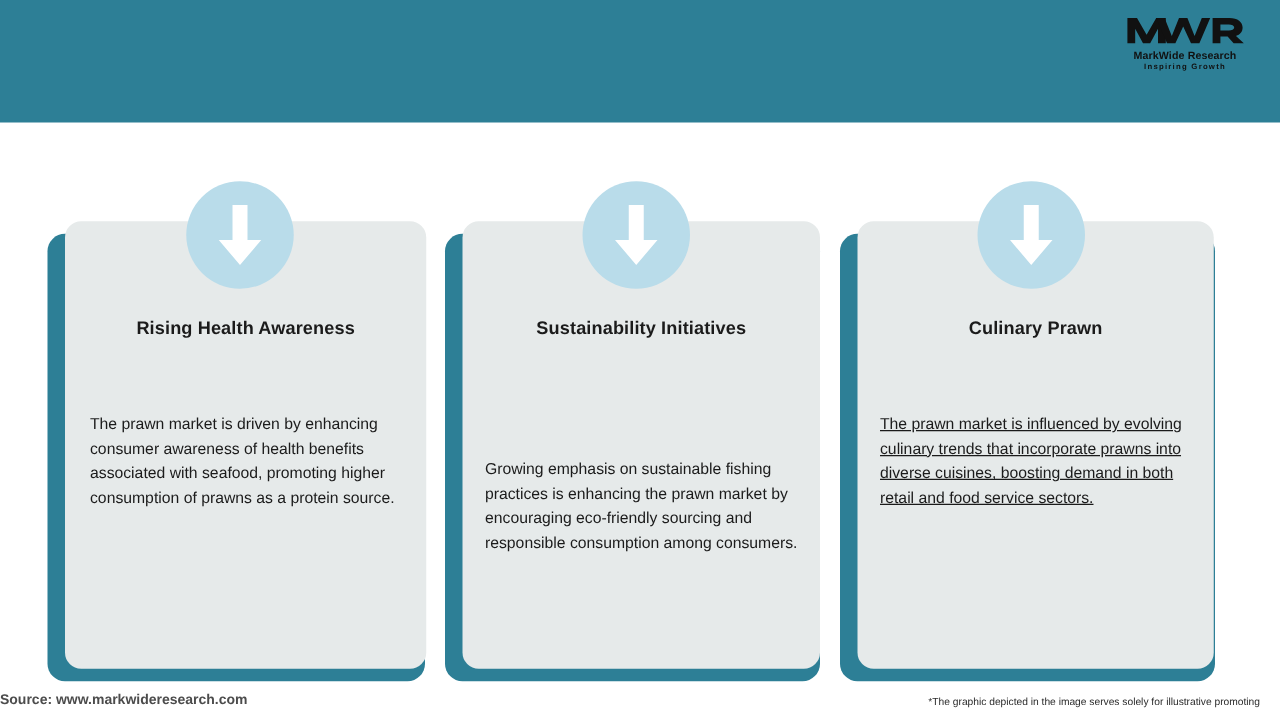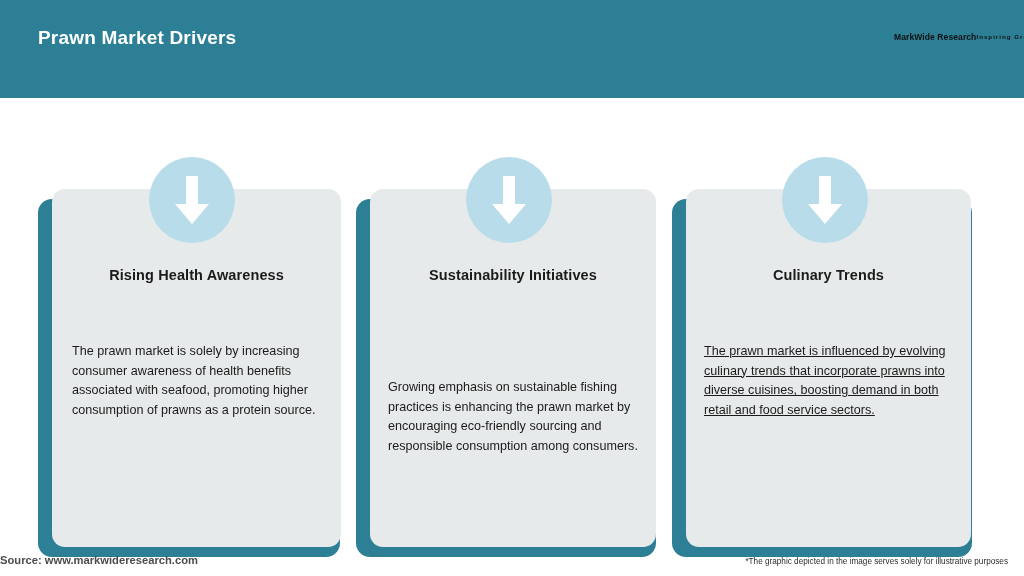--- a/index.html
+++ b/index.html
@@ -25,21 +25,21 @@
     font-weight:bold;
     color:#ffffff;
     letter-spacing:0.2px;
   }
   
   .logo {
     position:absolute;
     right:22px; top:10px;
     width:108px; height:52px;
     display:flex;
-    flex-direction:row;
+    flex-direction:column;
     align-items:center;
     justify-content:flex-start;
   }
   .logo-mark { width:96px; height:28px; display:block; }
   .logo-name {
     font-size:8.5px;
     font-weight:bold;
     color:#111111;
     letter-spacing:0.1px;
     margin-top:1px;
@@ -48,21 +48,21 @@
   .logo-tag {
     font-size:6.2px;
     font-weight:bold;
     color:#111111;
     letter-spacing:1px;
     margin-top:1px;
     white-space:nowrap;
   }
 
   
-  .cards { position:absolute; left:0; top:12px; width:1024px; height:420px;border-radius:28px; }
+  .cards { position:absolute; left:0; top:0; width:1024px; height:420px;border-radius:28px; }
 
   .card-unit { position:absolute; top:145px; }
   .card-unit.c0 { left:38px;  width:317px; }
   .card-unit.c1 { left:356px; width:313px; }
   .card-unit.c2 { left:672px; width:312px; }
 
   
   .frame {
     position:absolute;
     left:0; top:42px;
@@ -140,21 +140,20 @@
     right:16px; top:557px;
     font-size:8.2px;
     color:#2b2b2b;
     white-space:nowrap;
   }
 </style>
 </head>
 <body>
 
 <div class="header">
-  <div class="header-title">Prawn Market Drivers</div>
 
   <div class="logo">
     <svg class="logo-mark" viewBox="0 0 200 52">
 
       <path d="M4 48 L4 6 L20 6 L36 34 L52 6 L68 6 L68 48 L55 48 L55 24 L42 48 L30 48 L17 24 L17 48 Z" fill="#111111"></path>
 
       <path d="M52 6 L66 6 L78 36 L90 6 L104 6 L116 36 L128 6 L142 6 L124 48 L110 48 L97 20 L84 48 L70 48 Z" fill="#111111"></path>
 
       <path d="M146 48 L146 6 L174 6 C188 6 196 13 196 22 C196 29 192 34 185 36 L198 48 L181 48 L171 37 L159 37 L159 48 Z M159 17 L159 27 L173 27 C178 27 182 25 182 22 C182 19 178 17 173 17 Z" fill="#111111"></path>
     </svg>
@@ -167,21 +166,21 @@
 
   <div class="card-unit c0">
     <div class="frame"></div>
     <div class="panel"></div>
     <div class="badge">
       <svg viewBox="0 0 44 52">
         <path d="M16 2 L28 2 L28 30 L39 30 L22 50 L5 30 L16 30 Z" fill="#ffffff"></path>
       </svg>
     </div>
     <div class="card-title">Rising Health Awareness</div>
-    <div class="card-body">The prawn market is solely by increasing consumer awareness of health benefits associated with seafood, promoting higher consumption of prawns as a protein source.</div>
+    <div class="card-body">The prawn market is driven by enhancing consumer awareness of health benefits associated with seafood, promoting higher consumption of prawns as a protein source.</div>
   </div>
 
   <div class="card-unit c1">
     <div class="frame"></div>
     <div class="panel"></div>
     <div class="badge">
       <svg viewBox="0 0 44 52">
         <path d="M16 2 L28 2 L28 30 L39 30 L22 50 L5 30 L16 30 Z" fill="#ffffff"></path>
       </svg>
     </div>
@@ -190,20 +189,20 @@
   </div>
 
   <div class="card-unit c2">
     <div class="frame"></div>
     <div class="panel"></div>
     <div class="badge">
       <svg viewBox="0 0 44 52">
         <path d="M16 2 L28 2 L28 30 L39 30 L22 50 L5 30 L16 30 Z" fill="#ffffff"></path>
       </svg>
     </div>
-    <div class="card-title">Culinary Trends</div>
+    <div class="card-title">Culinary Prawn</div>
     <div class="card-body">The prawn market is influenced by evolving culinary trends that incorporate prawns into diverse cuisines, boosting demand in both retail and food service sectors.</div>
   </div>
 
 </div>
 
 <div class="source">Source: www.markwideresearch.com</div>
-<div class="disclaimer">*The graphic depicted in the image serves solely for illustrative purposes</div>
+<div class="disclaimer">*The graphic depicted in the image serves solely for illustrative promoting</div>
 
 </body></html>

